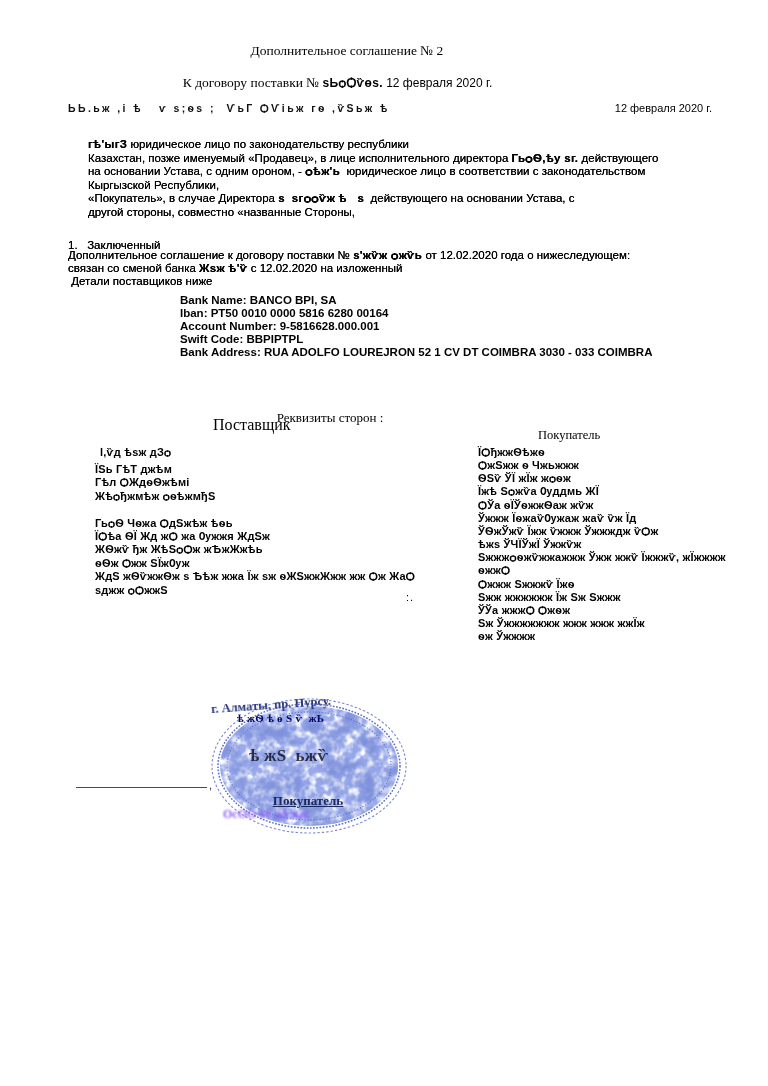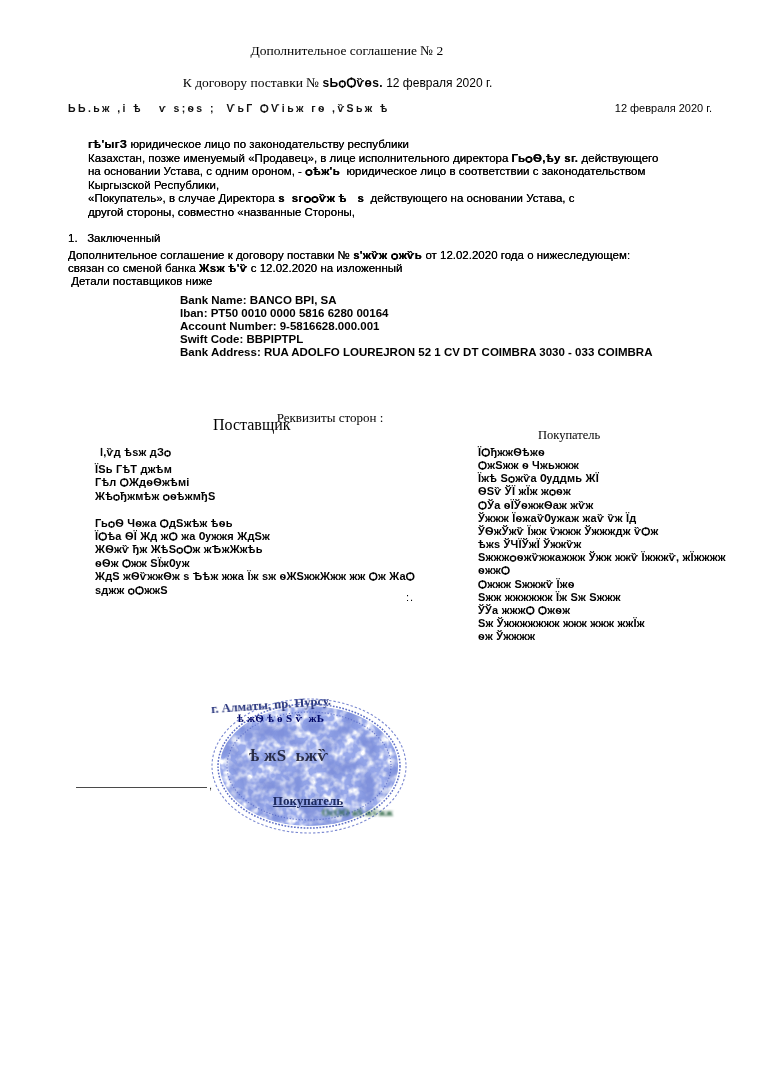--- a/index.html
+++ b/index.html
@@ -51,21 +51,21 @@
 
   <div class="abs body-txt" style="top:138px;left:88px;width:620px;">
     <div class="pre"><span class="sm">гѣ'ыгЗ</span><span> юридическое лицо по законодательству республики</span></div>
     <div class="pre"><span>Казахстан, позже именуемый «Продавец», в лице исполнительного директора </span><span class="sm">ГьѻѲ,ѣу ѕг.</span><span> действующего</span></div>
     <div class="pre"><span>на основании Устава, с одним ороном, - </span><span class="sm">ѻѣж'ь</span><span>  юридическое лицо в соответствии с законодательством</span></div>
     <div class="pre"><span>Кыргызской Республики,</span></div>
     <div class="pre"><span>«Покупатель», в случае Директора </span><span class="sm">ѕ  ѕгѻѻѷж ѣ   ѕ</span><span>  действующего на основании Устава, с</span></div>
     <div class="pre"><span>другой стороны, совместно «названные Стороны,</span></div>
   </div>
 
-  <div class="abs sec-txt pre b" style="top:232px;left:68px;">1.   Заключенный</div>
+  <div class="abs sec-txt pre b" style="top:239px;left:68px;">1.   Заключенный</div>
   <div class="abs sec-txt" style="top:249px;left:68px;width:640px;">
     <div class="pre"><span>Дополнительное соглашение к договору поставки № </span><span class="sm">ѕ'жѷж ѻжѷь</span><span> от 12.02.2020 года о нижеследующем:</span></div>
     <div class="pre"><span>связан со сменой банка </span><span class="sm">Жѕж ѣ'ѷ</span><span> с 12.02.2020 на изложенный</span></div>
     <div class="pre"><span> Детали поставщиков ниже</span></div>
   </div>
 
   <div class="abs" style="top:294px;left:180px;">
       <div class="bank-line">Bank Name: BANCO BPI, SA</div>
       <div class="bank-line">Iban: PT50 0010 0000 5816 6280 00164</div>
       <div class="bank-line">Account Number: 9-5816628.000.001</div>
@@ -89,22 +89,22 @@
       <div class="rl">ЇѺѣа ѲЇ Жд жѺ жа Ѹжжя ЖдЅж</div>
       <div class="rl">ЖѲжѷ ђж ЖѣЅѻѺж жѢжЖжѣь</div>
       <div class="rl">ѳѲж Ѻжж ЅЇжѸж</div>
       <div class="rl">ЖдЅ жѲѷжжѲж ѕ Ѣѣж жжа Їж ѕж ѳЖЅжжЖжж жж Ѻж ЖаѺ</div>
       <div class="rl">ѕджж ѻѺжжЅ</div>
     </div>
 
   <div class="abs col-buy" style="top:446px;left:478px;width:270px;">
       <div class="rl">ЇѺђжжѲѣжѳ</div>
       <div class="rl">ѺжЅжж ѳ Чжьжжж</div>
+      <div class="rl">ѲЅѷ ЎЇ жЇж жѻѳж</div>
       <div class="rl">Їжѣ Ѕѻжѷа Ѹддмь ЖЇ</div>
-      <div class="rl">ѲЅѷ ЎЇ жЇж жѻѳж</div>
       <div class="rl">ѺЎа ѳЇЎѳжжѲаж жѷж</div>
       <div class="rl">Ўжжж ЇѳжаѷѸжаж жаѷ ѷж Їд</div>
       <div class="rl">ЎѲжЎжѷ Їжж ѷжжж Ўжжждж ѷѺж</div>
       <div class="rl">ѣжѕ ЎЧЇЎжЇ Ўжжѷж</div>
       <div class="rl">Ѕжжжѻѳжѷжжажжж Ўжж жжѷ Їжжжѷ, жЇжжжж</div>
       <div class="rl">ѳжжѺ</div>
       <div class="rl">Ѻжжж Ѕжжжѷ Їжѳ</div>
       <div class="rl">Ѕжж жжжжжж Їж Ѕж Ѕжжж</div>
       <div class="rl">ЎЎа жжжѺ Ѻжѳж</div>
       <div class="rl">Ѕж Ўжжжжжжж жжж жжж жжЇж</div>
@@ -133,19 +133,19 @@
         <rect width="230" height="160" filter="url(#snoise2)" opacity="0.85"></rect>
       </g>
       <ellipse cx="114" cy="78" rx="97" ry="67" fill="none" stroke="#5a6bc6" stroke-width="1.1" stroke-dasharray="2.4 2" opacity="0.8"></ellipse>
       <ellipse cx="114" cy="78" rx="91" ry="62" fill="none" stroke="#4d5fc0" stroke-width="1.5" stroke-dasharray="1.7 1.5" opacity="0.9"></ellipse>
       <ellipse cx="114" cy="78" rx="82" ry="54" fill="none" stroke="#5668c4" stroke-width="1.1" stroke-dasharray="1.2 1.8" opacity="0.8"></ellipse>
     </svg>
     <div class="stamp-txt pre" style="top:7px;left:16px;width:205px;font-size:12.5px;color:#26337c;transform:rotate(-4deg);filter:blur(0.4px);">г. Алматы, пр. Нурсу.</div>
     <div class="stamp-txt sm pre" style="top:24px;left:42px;font-size:11px;color:#1c2a6e;">ѣ жѲ ѣ ѳ Ѕ ѷ  жЬ</div>
     <div class="stamp-txt sm pre" style="top:58px;left:54px;font-size:17px;color:#1e2030;opacity:0.75;">ѣ жЅ  ьжѷ</div>
     <div class="stamp-txt pre" style="top:105px;left:38px;width:150px;text-align:center;font-size:13px;color:#1d2a60;filter:blur(0.7px);text-decoration:underline;">Покупатель</div>
-    <div class="stamp-txt pre" style="top:119px;left:28px;width:170px;text-align:right;font-size:10px;color:#14532d;filter:blur(0.8px);">ОсОО ѳЅ жѷжж</div>
+    <div class="stamp-txt pre" style="top:119px;left:28px;width:170px;text-align:left;font-size:12px;color:#8b5cf6;filter:blur(0.8px);">ОсОО ѳЅ жѷжж</div>
   </div>
 
   <div class="abs sig-line" style="top:787px;left:76px;width:131px;"></div>
   <div class="abs" style="top:779px;left:209px;font-size:11px;color:#333;">,</div>
 
 </div>
 
 </body></html>

